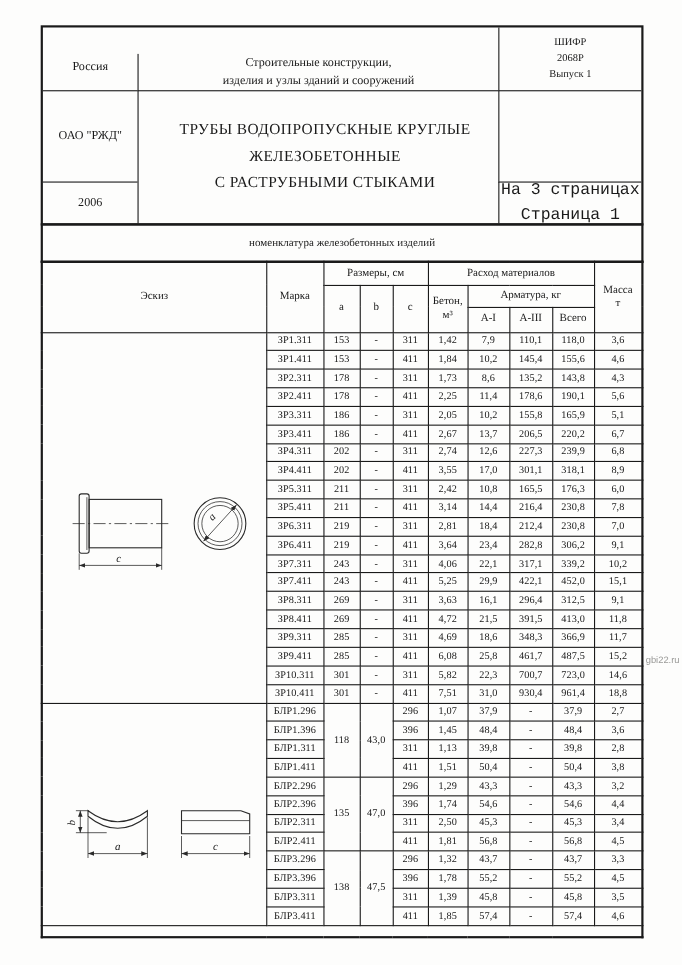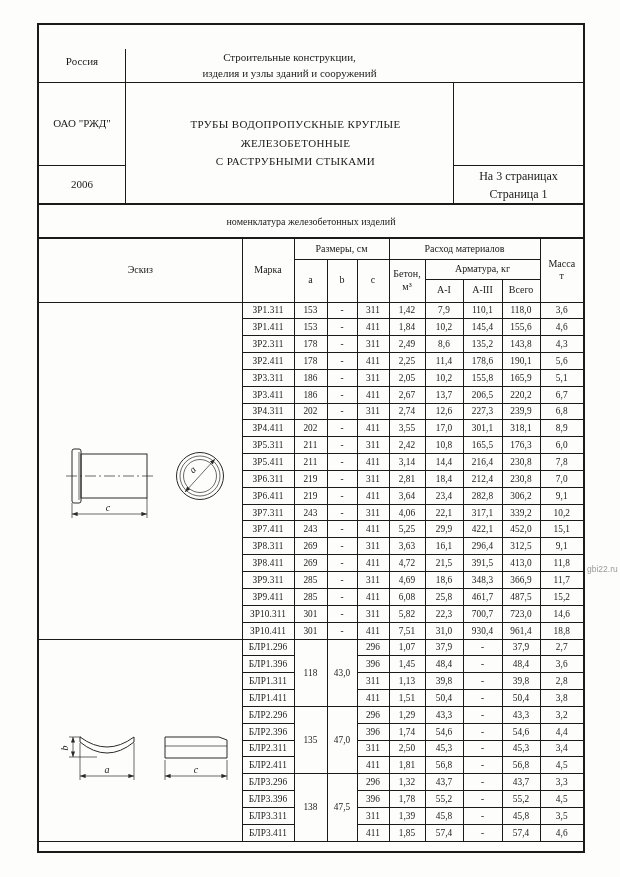--- a/index.html
+++ b/index.html
@@ -19,22 +19,22 @@
   }
   .hcell{
     display:flex;align-items:center;justify-content:center;text-align:center;
     box-sizing:border-box;line-height:1.45;
   }
   .bl{border-left:1px solid #1a1a1a;}
   .bt{border-top:1px solid #1a1a1a;}
   .fs-country{font-size:11px;}
   .fs-series{font-size:11px;margin-top:24px;}
   .fs-cipher{font-size:9.5px;line-height:1.5;}
-  .fs-product{font-size:11px;line-height:1.7;letter-spacing:.4px;padding-left:12px;}
-  .fs-pages{font-size:12px;line-height:1.5;}
+  .fs-product{font-size:14px;line-height:1.7;letter-spacing:.4px;padding-left:12px;}
+  .fs-pages{font-size:15px;line-height:1.5;font-family:Liberation Mono, monospace;}
   
   .nom{
     box-sizing:border-box;width:548px;height:36px;margin-top:-2px;
     border:2px solid #1a1a1a;display:flex;align-items:center;justify-content:center;
     font-size:10px;
   }
   
   table.main{
     width:548px;margin-top:-2px;border-collapse:collapse;table-layout:fixed;
     border:2px solid #1a1a1a;
@@ -52,33 +52,36 @@
   td.sketch-cell{background:#fdfdfc;}
   tfoot td{height:9px;}
   .big{font-size:10.5px;}
   
   .sk{display:block;margin:0 auto;}
   .skline{stroke:#2a2a2a;stroke-width:1;fill:none;}
   .skthin{stroke:#2a2a2a;stroke-width:.7;fill:none;}
   .sklabel{font-family:"Liberation Serif",serif;font-size:10px;font-style:italic;fill:#1a1a1a;}
   
   .wm{
-    position:absolute;left:587px;top:564px;font-family:"Liberation Sans",sans-serif;
+    position:absolute;left:587px;top:595px;font-family:"Liberation Sans",sans-serif;
     font-size:8.5px;color:#9a9a98;
   }
 </style>
 </head>
 <body>
 
 <div class="doc">
 
   <div class="hdr">
     <div class="hcell fs-country" style="grid-column:1;grid-row:1;margin-top:16px;">Россия</div>
     <div class="hcell bl fs-series pre" style="grid-column:2;grid-row:1;">Строительные конструкции,
 изделия и узлы зданий и сооружений</div>
+    <div class="hcell bl fs-cipher pre" style="grid-column:3;grid-row:1;">ШИФР
+2068Р
+Выпуск 1</div>
     <div class="hcell bt fs-country" style="grid-column:1;grid-row:2;">ОАО "РЖД"</div>
     <div class="hcell bl bt fs-product pre" style="grid-column:2;grid-row:2/4;">ТРУБЫ ВОДОПРОПУСКНЫЕ КРУГЛЫЕ
 ЖЕЛЕЗОБЕТОННЫЕ
 С РАСТРУБНЫМИ СТЫКАМИ</div>
     <div class="hcell bl bt" style="grid-column:3;grid-row:2;"></div>
     <div class="hcell bt fs-country" style="grid-column:1;grid-row:3;">2006</div>
     <div class="hcell bl bt fs-pages pre" style="grid-column:3;grid-row:3;">На 3 страницах
 Страница 1</div>
   </div>
 
@@ -166,21 +169,21 @@
           <td>10,2</td>
           <td>145,4</td>
           <td>155,6</td>
           <td>4,6</td>
         </tr>
         <tr>
           <td>ЗР2.311</td>
           <td>178</td>
           <td>-</td>
           <td>311</td>
-          <td>2,49</td>
+          <td>1,73</td>
           <td>8,6</td>
           <td>135,2</td>
           <td>143,8</td>
           <td>4,3</td>
         </tr>
         <tr>
           <td>ЗР2.411</td>
           <td>178</td>
           <td>-</td>
           <td>411</td>

